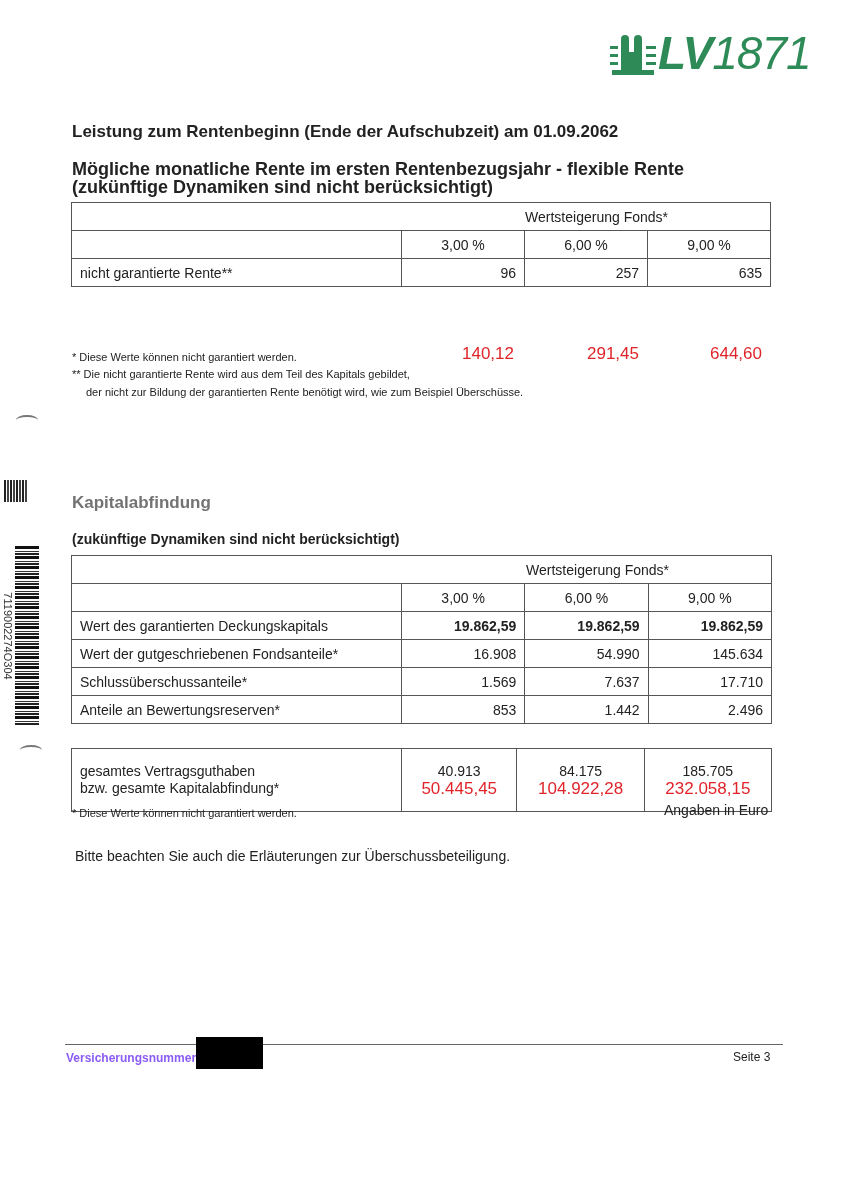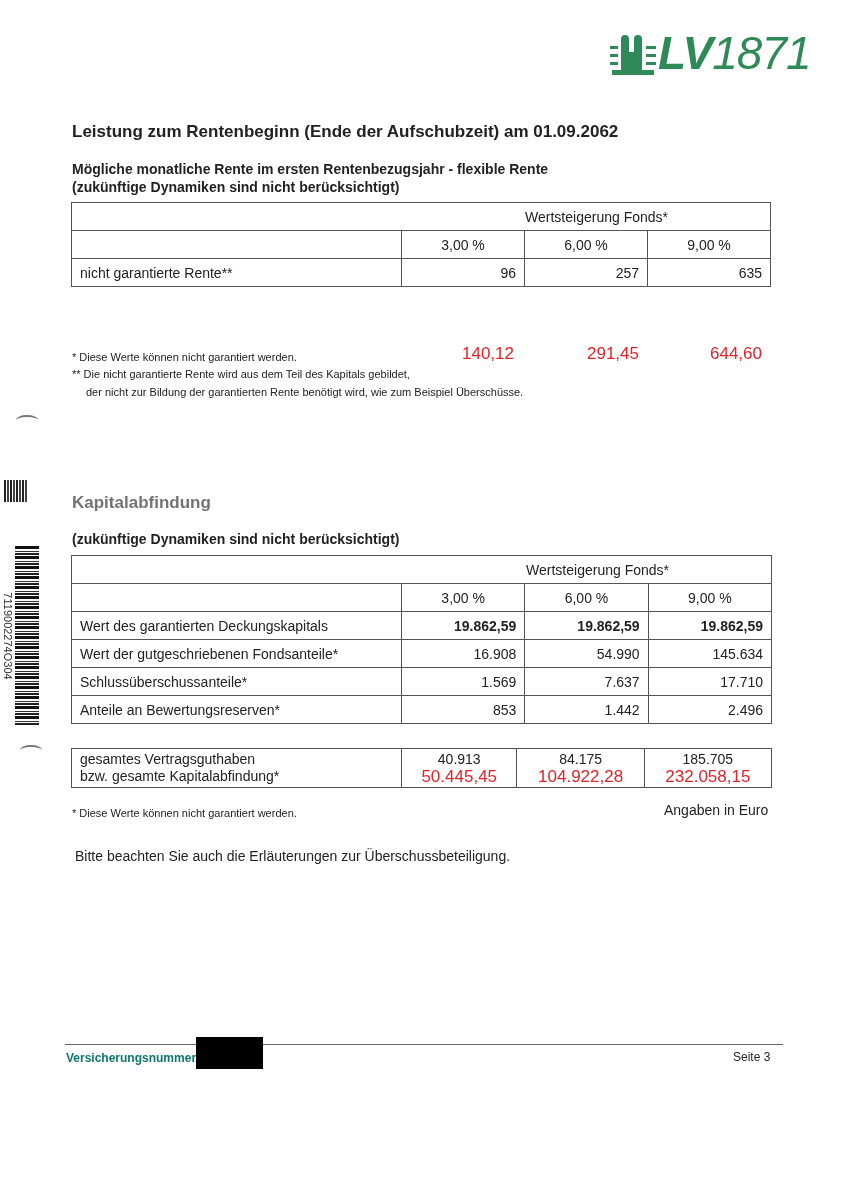--- a/index.html
+++ b/index.html
@@ -7,46 +7,46 @@
          font-family: "Liberation Sans", sans-serif; color: #1a1a1a; }
   .abs { position: absolute; }
   
   .logo { left: 610px; top: 30px; width: 210px; height: 48px; }
   .logo-text { position: absolute; left: 48px; top: -4px; font-size: 46px; color: #2e8b57;
                letter-spacing: -1px; white-space: nowrap; }
   .logo-text .lv { font-weight: bold; font-style: italic; }
   .logo-text .yr { font-style: italic; font-weight: normal; }
   
   .h1 { left: 72px; top: 122px; font-size: 17px; font-weight: bold; color: #222; }
-  .h2 { left: 72px; top: 160px; font-size: 14px; font-weight: bold; line-height: 18px; color: #222; }
+  .h2 { left: 72px; top: 160px; font-size: 18px; font-weight: bold; line-height: 18px; color: #222; }
   .h3 { left: 72px; top: 493px; font-size: 17px; font-weight: bold; color: #737373; }
   .h4 { left: 72px; top: 531px; font-size: 14px; font-weight: bold; color: #222; }
   
   table.grid { position: absolute; border-collapse: collapse; font-size: 14px; color: #222; }
   table.grid td { border: 1px solid #555; padding: 0 8px; height: 27px; }
   table.grid td.num { text-align: right; }
   table.grid td.pct { text-align: center; }
   table.grid td.b { font-weight: bold; }
   table.grid td.hdr { text-align: right; padding-right: 102px; }
   .t1 { left: 71px; top: 202px; width: 700px; }
   .t2 { left: 71px; top: 555px; width: 701px; }
   .col0 { width: 313px; }
   
   .red { color: #e0242a; font-size: 17px; position: absolute; text-align: right; }
   .note { font-size: 11px; color: #222; position: absolute; }
   
   table.tot { position: absolute; left: 71px; top: 748px; width: 701px; border-collapse: collapse; font-size: 14px; color: #222; }
-  table.tot td { border: 1px solid #555; padding: 2px 8px; vertical-align: top; line-height: 17px; }
+  table.tot td { border: 1px solid #555; padding: 14px 8px; vertical-align: top; line-height: 17px; }
   table.tot td.num { text-align: center; }
   table.tot .rv { color: #e0242a; font-size: 17px; }
   .euro { left: 664px; top: 802px; font-size: 14px; color: #222; }
   .hint { left: 75px; top: 848px; font-size: 14px; color: #222; }
   
   .footline { left: 65px; top: 1044px; width: 718px; height: 1px; background: #666; }
-  .footlabel { left: 66px; top: 1051px; font-size: 12px; font-weight: bold; color: #0f766e; }
+  .footlabel { left: 66px; top: 1051px; font-size: 12px; font-weight: bold; color: #8b5cf6; }
   .redact { left: 196px; top: 1037px; width: 67px; height: 32px; background: #000; }
   .page { left: 733px; top: 1050px; font-size: 12px; color: #222; }
   
   .qr { left: 4px; top: 480px; width: 23px; height: 22px;
         background: repeating-linear-gradient(90deg,#222 0 2px,#fff 2px 3px,#444 3px 5px,#fff 5px 6px);
         }
   .barcode { left: 15px; top: 545px; width: 24px; height: 180px;
         background: repeating-linear-gradient(0deg,#222 0 2px,#fff 2px 3px,#333 3px 4px,#fff 4px 6px,#111 6px 9px,#fff 9px 10px); }
   .barcode-num { left: -42px; top: 630px; font-size: 11px; transform: rotate(90deg); transform-origin: center; white-space: nowrap; color:#333; width: 100px; text-align:center; }
   .fold { width: 22px; height: 8px; border-top: 2px solid #777; border-radius: 50% 50% 0 0; }

